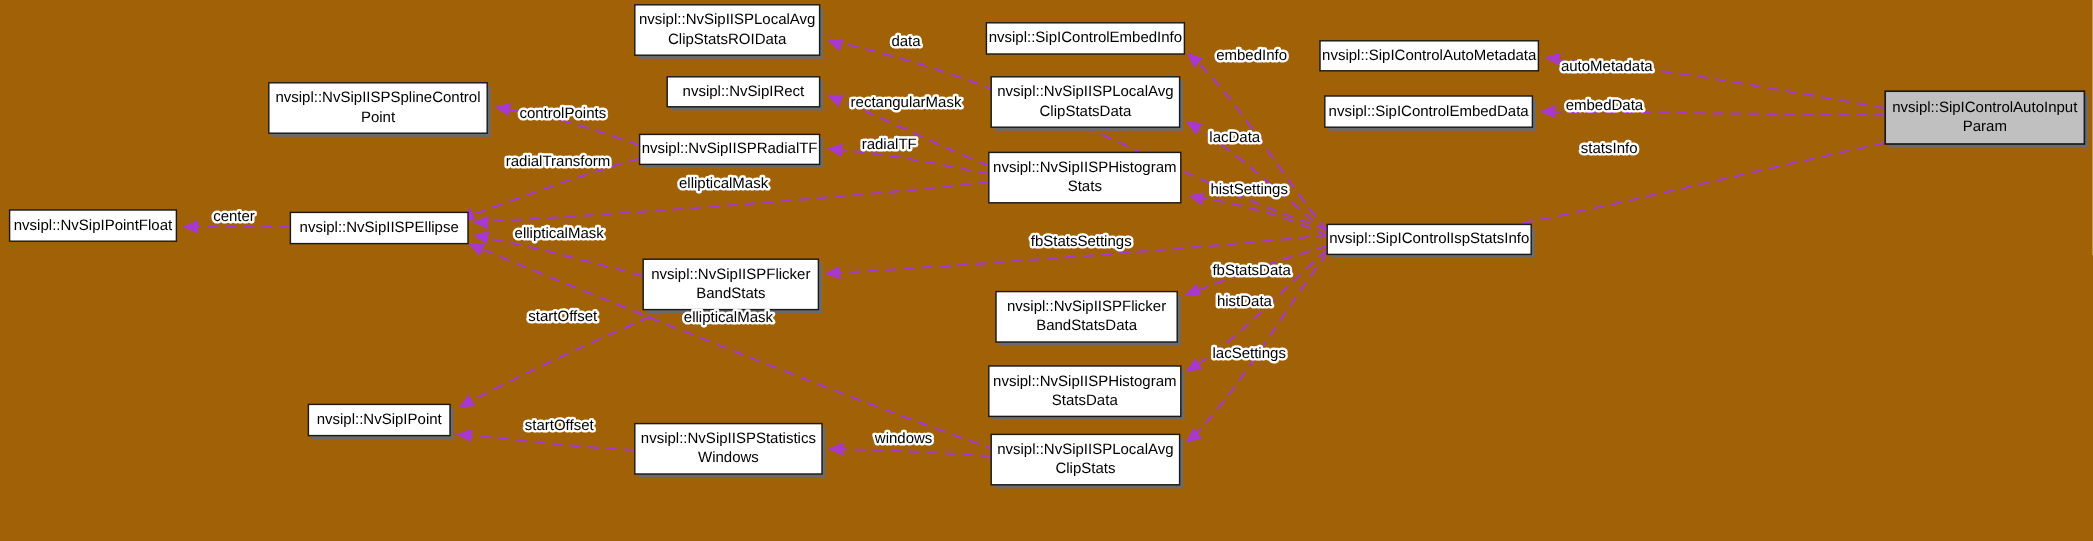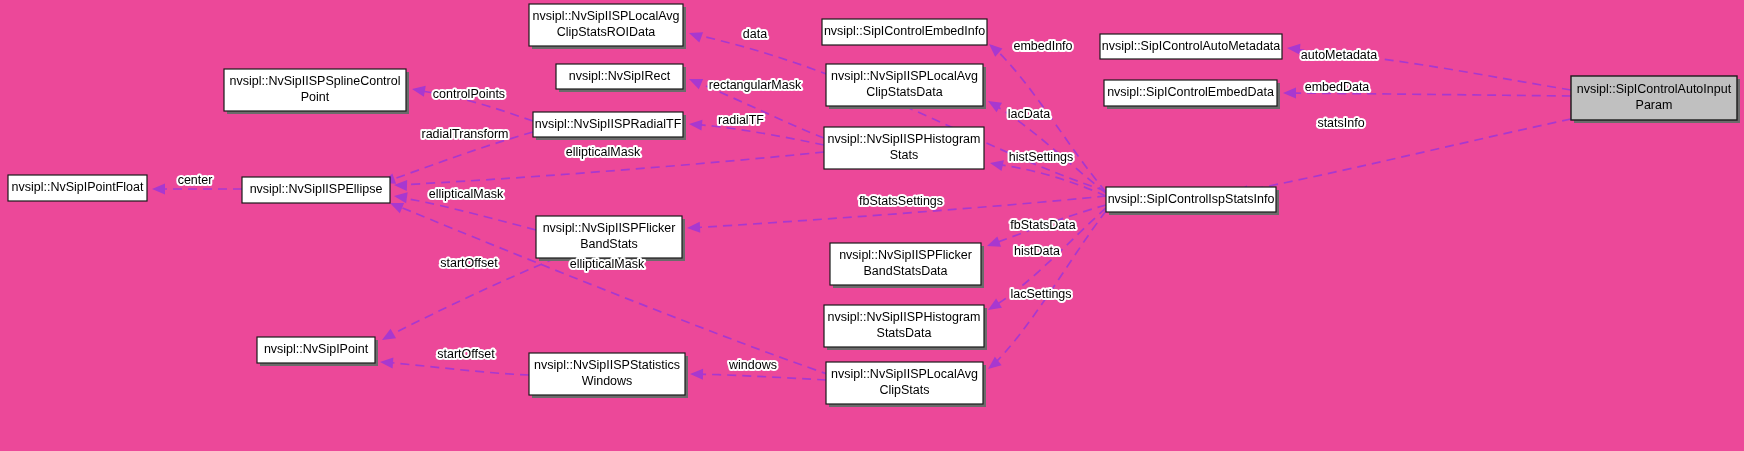--- a/index.html
+++ b/index.html
@@ -4,21 +4,21 @@
 <style>
   html, body {
     margin: 0;
     padding: 0;
     background: #ffffff;
   }
   #diagram-root {
     position: relative;
     width: 1744px;
     height: 451px;
-    background: #ec4899;
+    background: #a16207;
     font-family: "Liberation Sans", sans-serif;
     overflow: hidden;
   }
   svg.graph-layer {
     position: absolute;
     left: 0; top: 0;
     width: 1744px;
     height: 451px;
   }
   .node-box {

